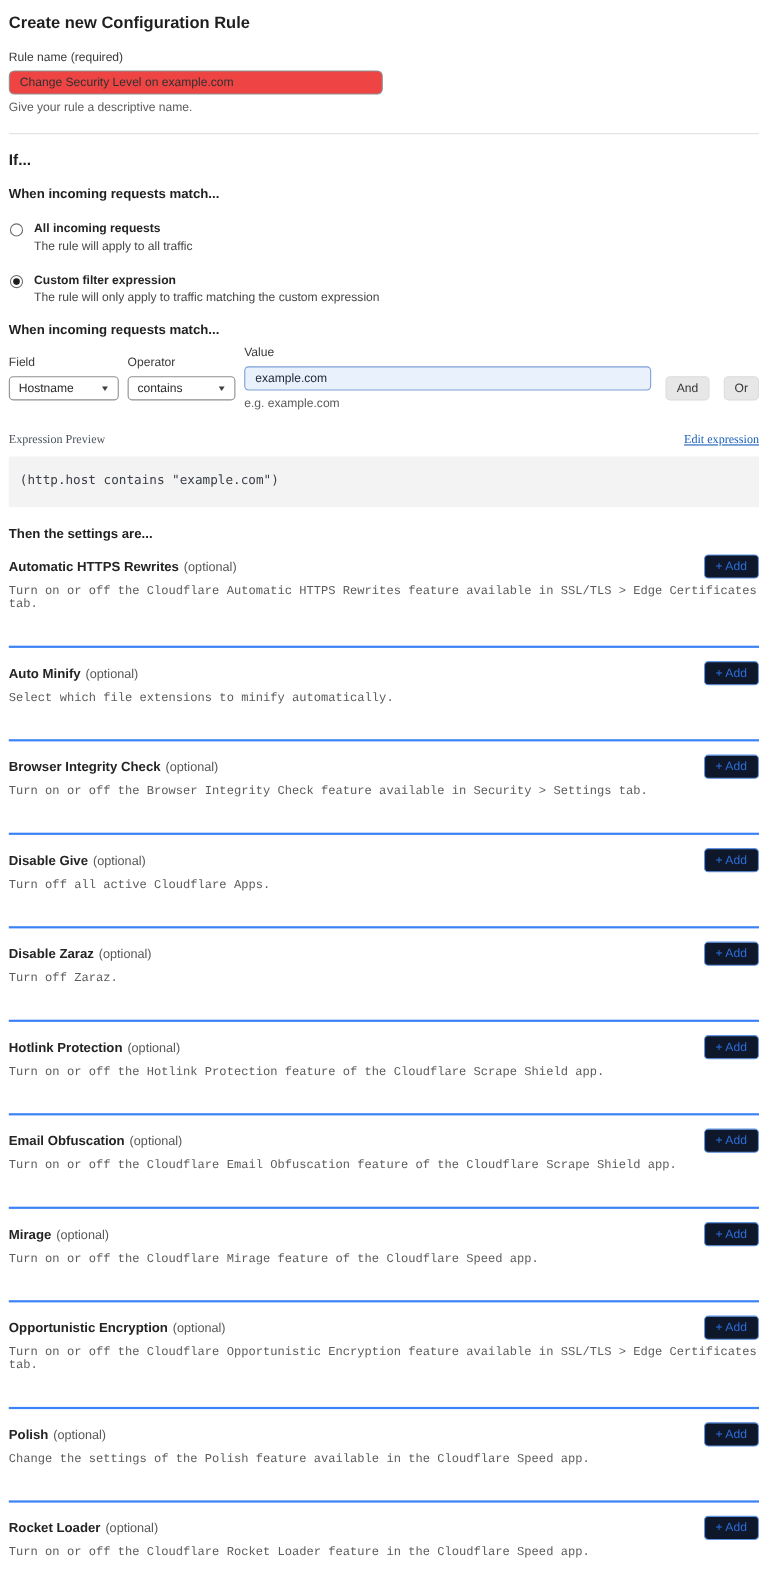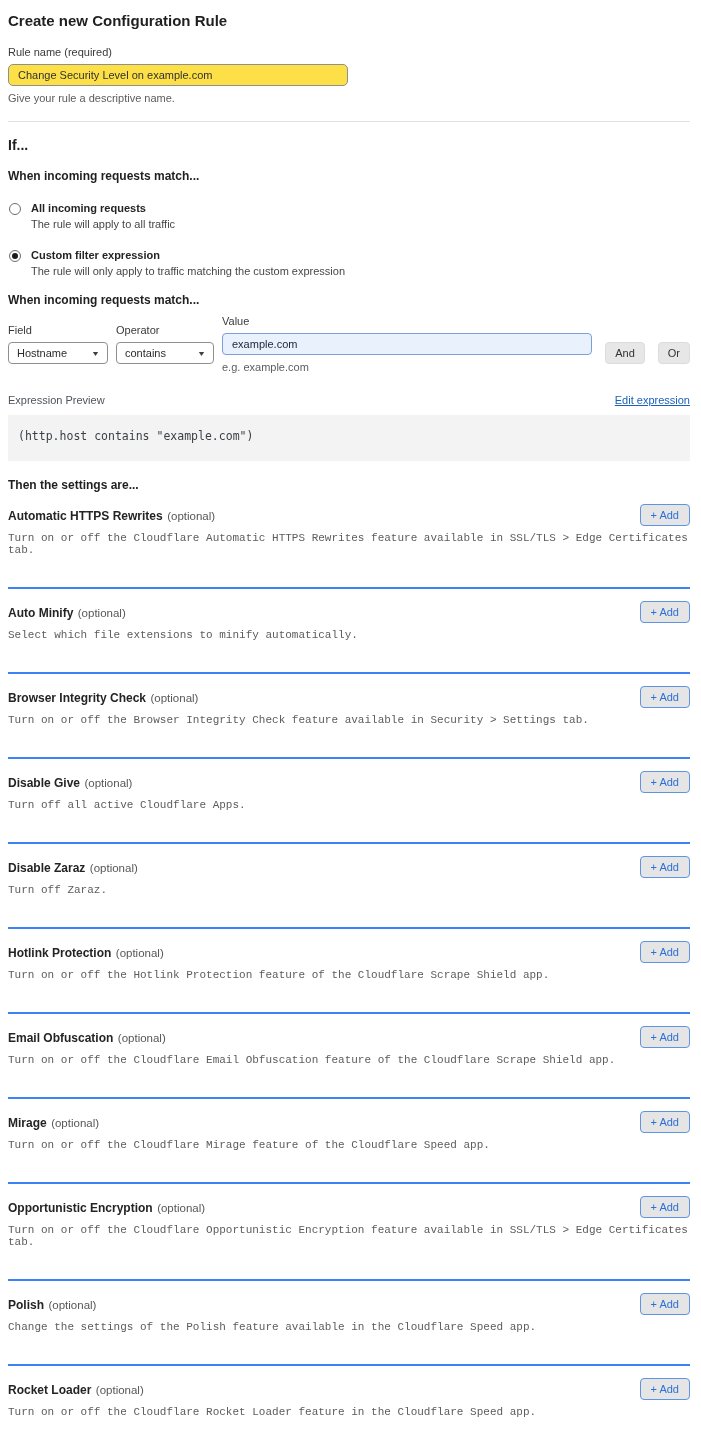--- a/index.html
+++ b/index.html
@@ -12,21 +12,21 @@
     -webkit-font-smoothing: antialiased;
   }
   .container { padding: 8px 11px 20px 8px; }
 
   .page-title { font-size: 15px; font-weight: 700; margin: 4px 0 17px; color: #1f1f1f; }
 
   .field-label { font-size: 11px; color: #3a3a3a; margin-bottom: 6px; }
   .rule-input {
     width: 340px; height: 22px; border: 1px solid #8f8f8f; border-radius: 5px;
     padding: 0 9px; font-size: 11px; color: #313131; outline: none;
-    font-family: "Liberation Sans", sans-serif; background: #fde047; display: block;
+    font-family: "Liberation Sans", sans-serif; background: #ef4444; display: block;
   }
   .help-text { font-size: 11px; color: #5c5c5c; margin-top: 6px; }
 
   .divider-line { border: none; border-top: 1px solid #e2e2e2; margin: 17px 0 0; }
 
   .if-heading { font-size: 14px; font-weight: 700; margin: 15px 0 0; color: #1f1f1f; }
   .match-heading { font-size: 12px; font-weight: 700; margin: 16px 0 0; color: #1f1f1f; }
 
   .radio-row { display: flex; margin-top: 19px; cursor: pointer; }
   .radio-circle {
@@ -56,38 +56,38 @@
     border-radius: 4px; font-size: 11px; padding: 0 9px; color: #22293b;
     outline: none; font-family: "Liberation Sans", sans-serif;
   }
   .value-hint { font-size: 11px; color: #5c5c5c; margin-top: 6px; }
   .andor-btn {
     height: 22px; padding: 0 9px; background: #e7e7e7; border: 1px solid #dcdcdc;
     border-radius: 4px; font-size: 11px; color: #333; margin-left: 13px;
     margin-top: 17px; cursor: pointer; font-family: "Liberation Sans", sans-serif;
   }
 
-  .preview-row { display: flex; justify-content: space-between; align-items: flex-end; margin-top: 21px; }
+  .preview-row { display: flex; justify-content: space-between; align-items: flex-end; margin-top: 21px; font-family: Liberation Serif, serif; }
   .preview-label { font-size: 11px; color: #4d545c; }
   .edit-link { font-size: 11px; color: #1a5fb8; text-decoration: underline; cursor: pointer; }
   .code-block {
     background: #f3f3f3; margin-top: 9px; padding: 14px 10px 18px;
     font-family: "DejaVu Sans Mono", "Liberation Mono", monospace;
     font-size: 11.5px; color: #3a3f45; white-space: pre;
   }
 
   .then-heading { font-size: 12px; font-weight: 700; margin: 17px 0 0; color: #1f1f1f; }
 
   .setting-row { position: relative; border-bottom: 2px solid #3b82f6; padding: 14px 0 31px; }
   .setting-title { font-size: 12px; font-weight: 700; color: #242424; }
   .optional-tag { font-size: 11.5px; font-weight: 400; color: #575757; }
   .setting-desc { font-size: 11px; color: #5c5c5c; margin-top: 8px; font-family: Liberation Mono, monospace; }
   .add-btn {
     position: absolute; top: 12px; right: 0; height: 22px; padding: 0 10px;
-    background: #e5e5e5; border: 1px solid #5f93e3; border-radius: 4px;
+    background: #0f172a; border: 1px solid #5f93e3; border-radius: 4px;
     color: #2d6fd9; font-size: 11px; cursor: pointer;
     font-family: "Liberation Sans", sans-serif;
   }
 
   .expanded-setting { position: relative; padding: 16px 0 0; }
   .close-icon {
     position: absolute; top: 13px; right: 5px; width: 14px; height: 14px;
     cursor: pointer; color: #7a7a7a; font-size: 14px; line-height: 14px; text-align: center;
   }
 </style>

